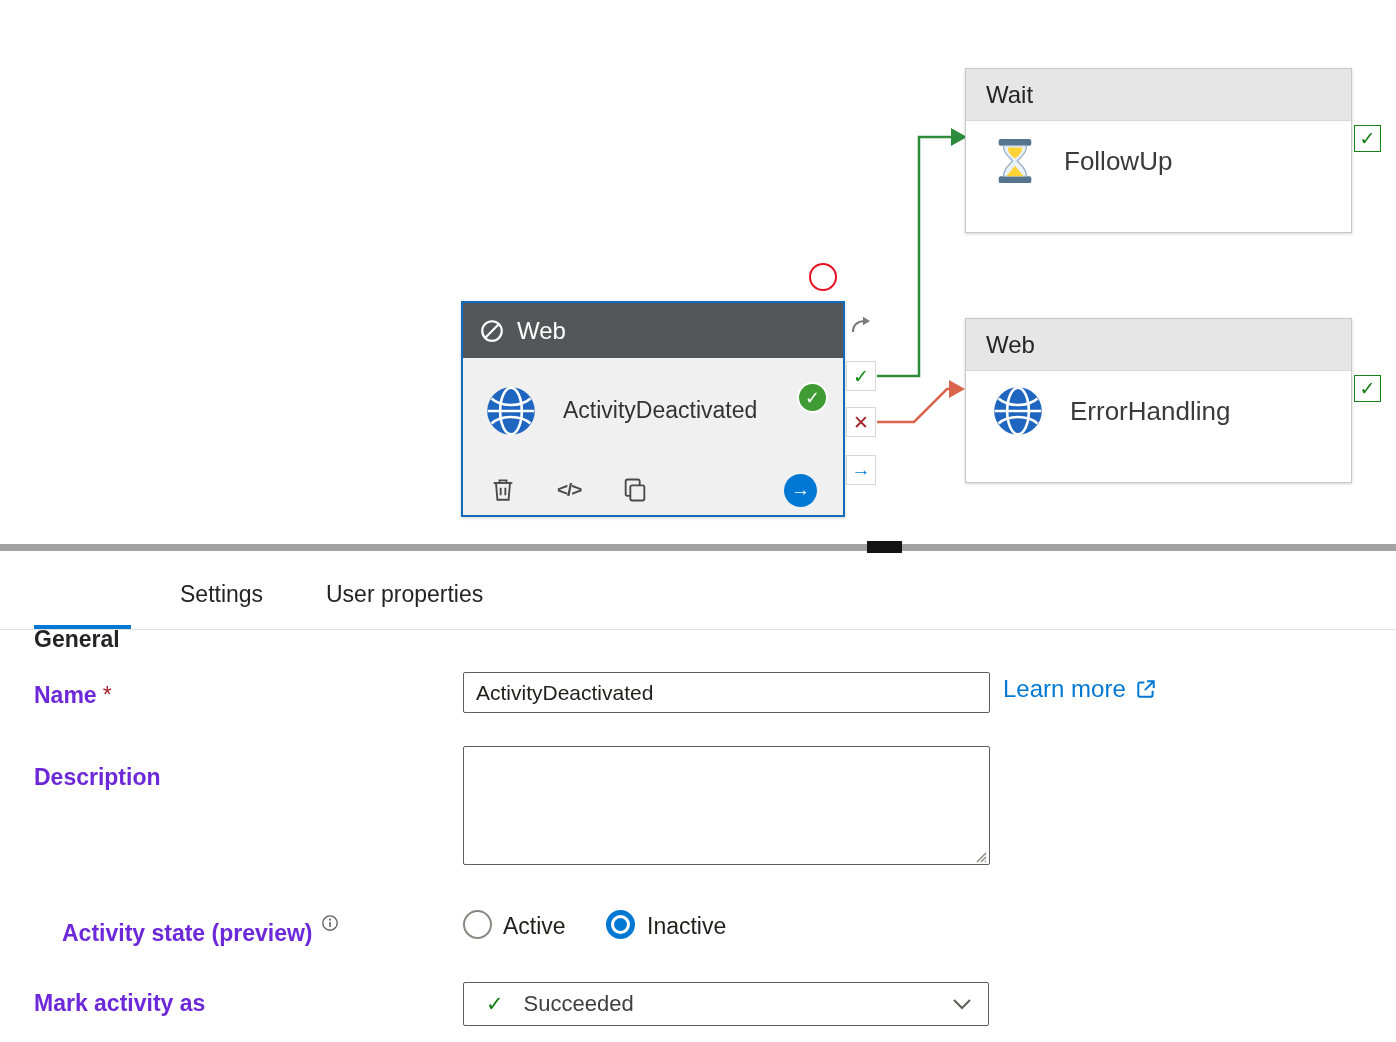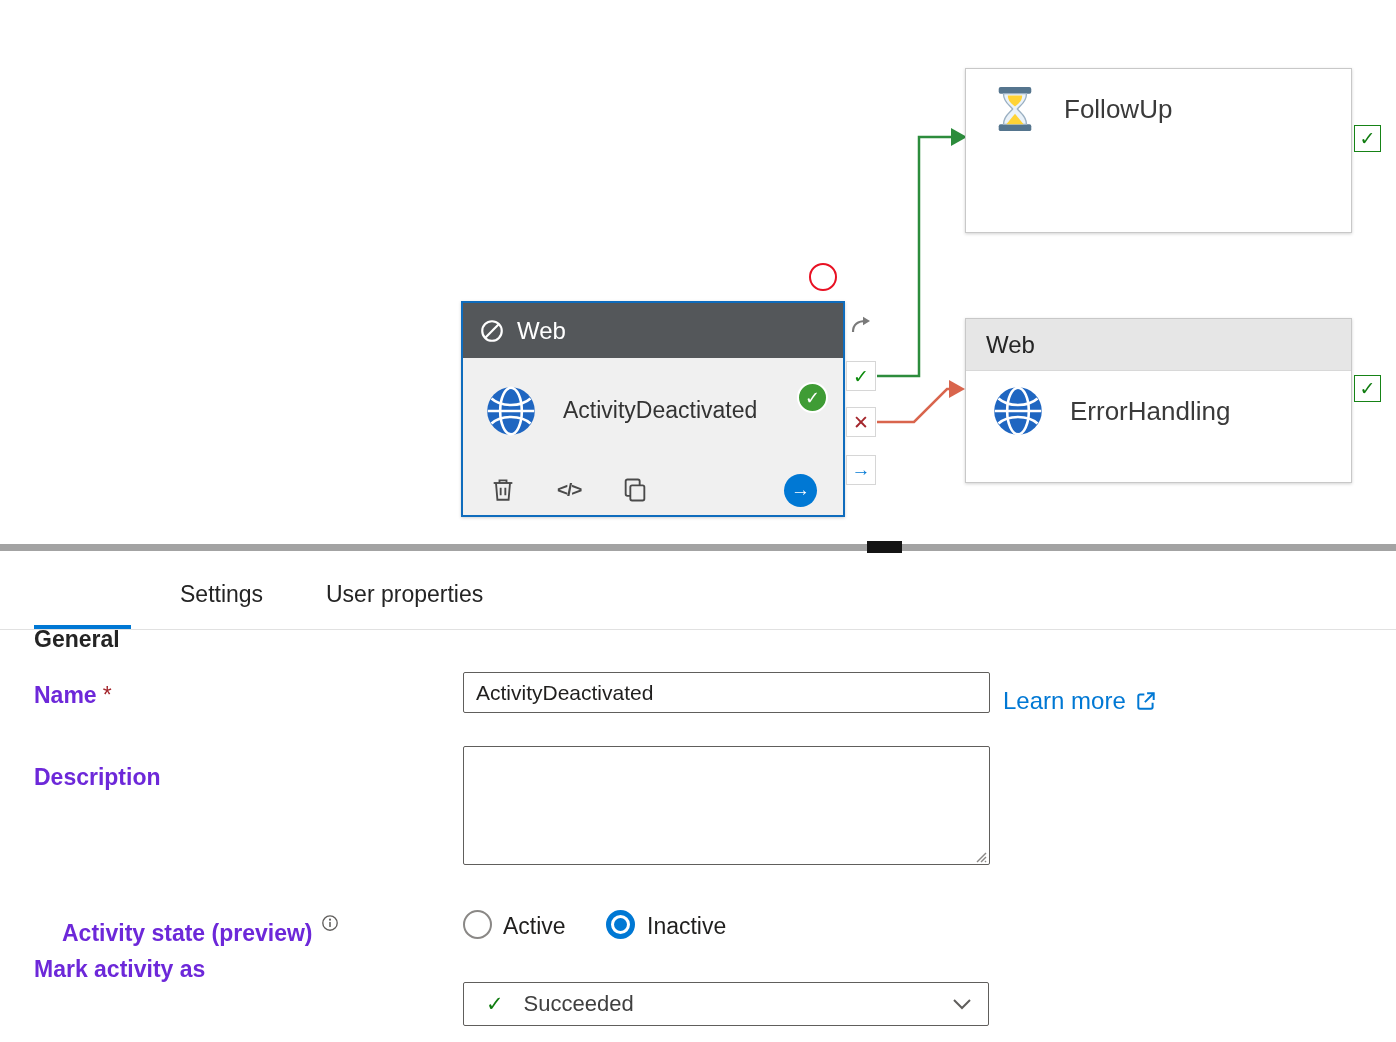--- a/index.html
+++ b/index.html
@@ -52,21 +52,21 @@
   .tab.active { font-weight:bold;margin-top:45px; }
   .tab-underline { position:absolute; height:4px; background:#0078d4; }
   .tabs-border { position:absolute; left:0; top:629px; width:1396px; height:1px; background:#e1e1e1; }
 
   .flabel { font-size:23px; font-weight:bold; color:#6d28d9; }
   .req { color:#a4262c; font-size:23px; margin-left:6px; }
   .txt { position:absolute; border:1px solid #605e5c; border-radius:2px; font-size:21px; color:#201f1e;
          padding:0 12px; font-family:"Liberation Sans","DejaVu Sans",sans-serif; outline:none; background:#fff; }
   textarea.txt { padding:8px 12px; resize:none; }
   .grip { position:absolute; pointer-events:none; }
-  .learn-more { position:absolute; display:flex; align-items:center; gap:9px; color:#0078d4; font-size:24px; cursor:pointer;margin-top:12px; }
+  .learn-more { position:absolute; display:flex; align-items:center; gap:9px; color:#0078d4; font-size:24px; cursor:pointer; }
 
   .radio { position:absolute; width:29px; height:29px; border-radius:50%; background:#fff; cursor:pointer; }
   .radio.off { border:2px solid #8a8886; }
   .radio.on { border:5px solid #0078d4; display:flex; align-items:center; justify-content:center; }
   .radio.on i { display:block; width:13px; height:13px; border-radius:50%; background:#0078d4; }
   .radio-label { position:absolute; font-size:23px; color:#201f1e; cursor:pointer; }
 
   .dropdown { position:absolute; border:1px solid #605e5c; border-radius:2px; background:#fff;
               display:flex; align-items:center; cursor:pointer; }
   .dd-check { color:#107c10; font-size:21px; font-weight:bold; margin-left:22px; }
@@ -149,20 +149,21 @@
     <span class="port" style="left:846px;top:407px;">
         <span class="g-fail">✕</span>
       </span>
     <span class="port" style="left:846px;top:455px;">
         <span class="g-complete">→</span>
       </span>
 
     <span class="red-ring" style="left:809px;top:263px;"></span>
 
     <div class="node sub-node" style="left:965px;top:68px;width:387px;height:165px;">
+      <div class="sub-header">Wait</div>
       <div class="sub-body">
         <span style="display:flex;">
           <svg width="46" height="52" viewBox="0 0 48 52">
             <rect x="7" y="3" width="34" height="7" rx="2" fill="#55758e"></rect>
             <rect x="7" y="42" width="34" height="7" rx="2" fill="#55758e"></rect>
             <path d="M12 10h24c0 9-6.5 12-9.5 16 3 4 9.5 7 9.5 16H12c0-9 6.5-12 9.5-16-3-4-9.5-7-9.5-16z" fill="#eaf2f9" stroke="#9bb0c2" stroke-width="1.4"></path>
             <path d="M16.5 12h15c0 6-4.5 9-7.5 11.5-3-2.5-7.5-5.5-7.5-11.5z" fill="#ffd335"></path>
             <path d="M24 31l9 11H15z" fill="#ffd335"></path>
           </svg>
         </span>
@@ -237,21 +238,21 @@
           <rect x="9.15" y="8.8" width="1.7" height="5.6" fill="#605e5c"></rect>
         </svg></span>
   </span>
   <span class="radio off" style="left:463px;top:910px;"></span>
   <span class="radio-label" style="left:503px;top:913px;">Active</span>
   <span class="radio on" style="left:606px;top:910px;">
       <i></i>
     </span>
   <span class="radio-label" style="left:647px;top:913px;">Inactive</span>
 
-  <span class="abs flabel" style="left:34px;top:956px;">Mark activity as</span>
+  <span class="abs flabel" style="left:34px;top:990px;">Mark activity as</span>
   <div class="dropdown" style="left:463px;top:982px;width:526px;height:44px;">
     <span class="dd-check">✓</span>
     <span class="dd-text">Succeeded</span>
     <span class="dd-chevron">
       <svg width="20" height="12" viewBox="0 0 20 12" fill="none" stroke="#605e5c" stroke-width="2">
           <polyline points="2,2 10,10 18,2"></polyline>
         </svg>
     </span>
   </div>
 

